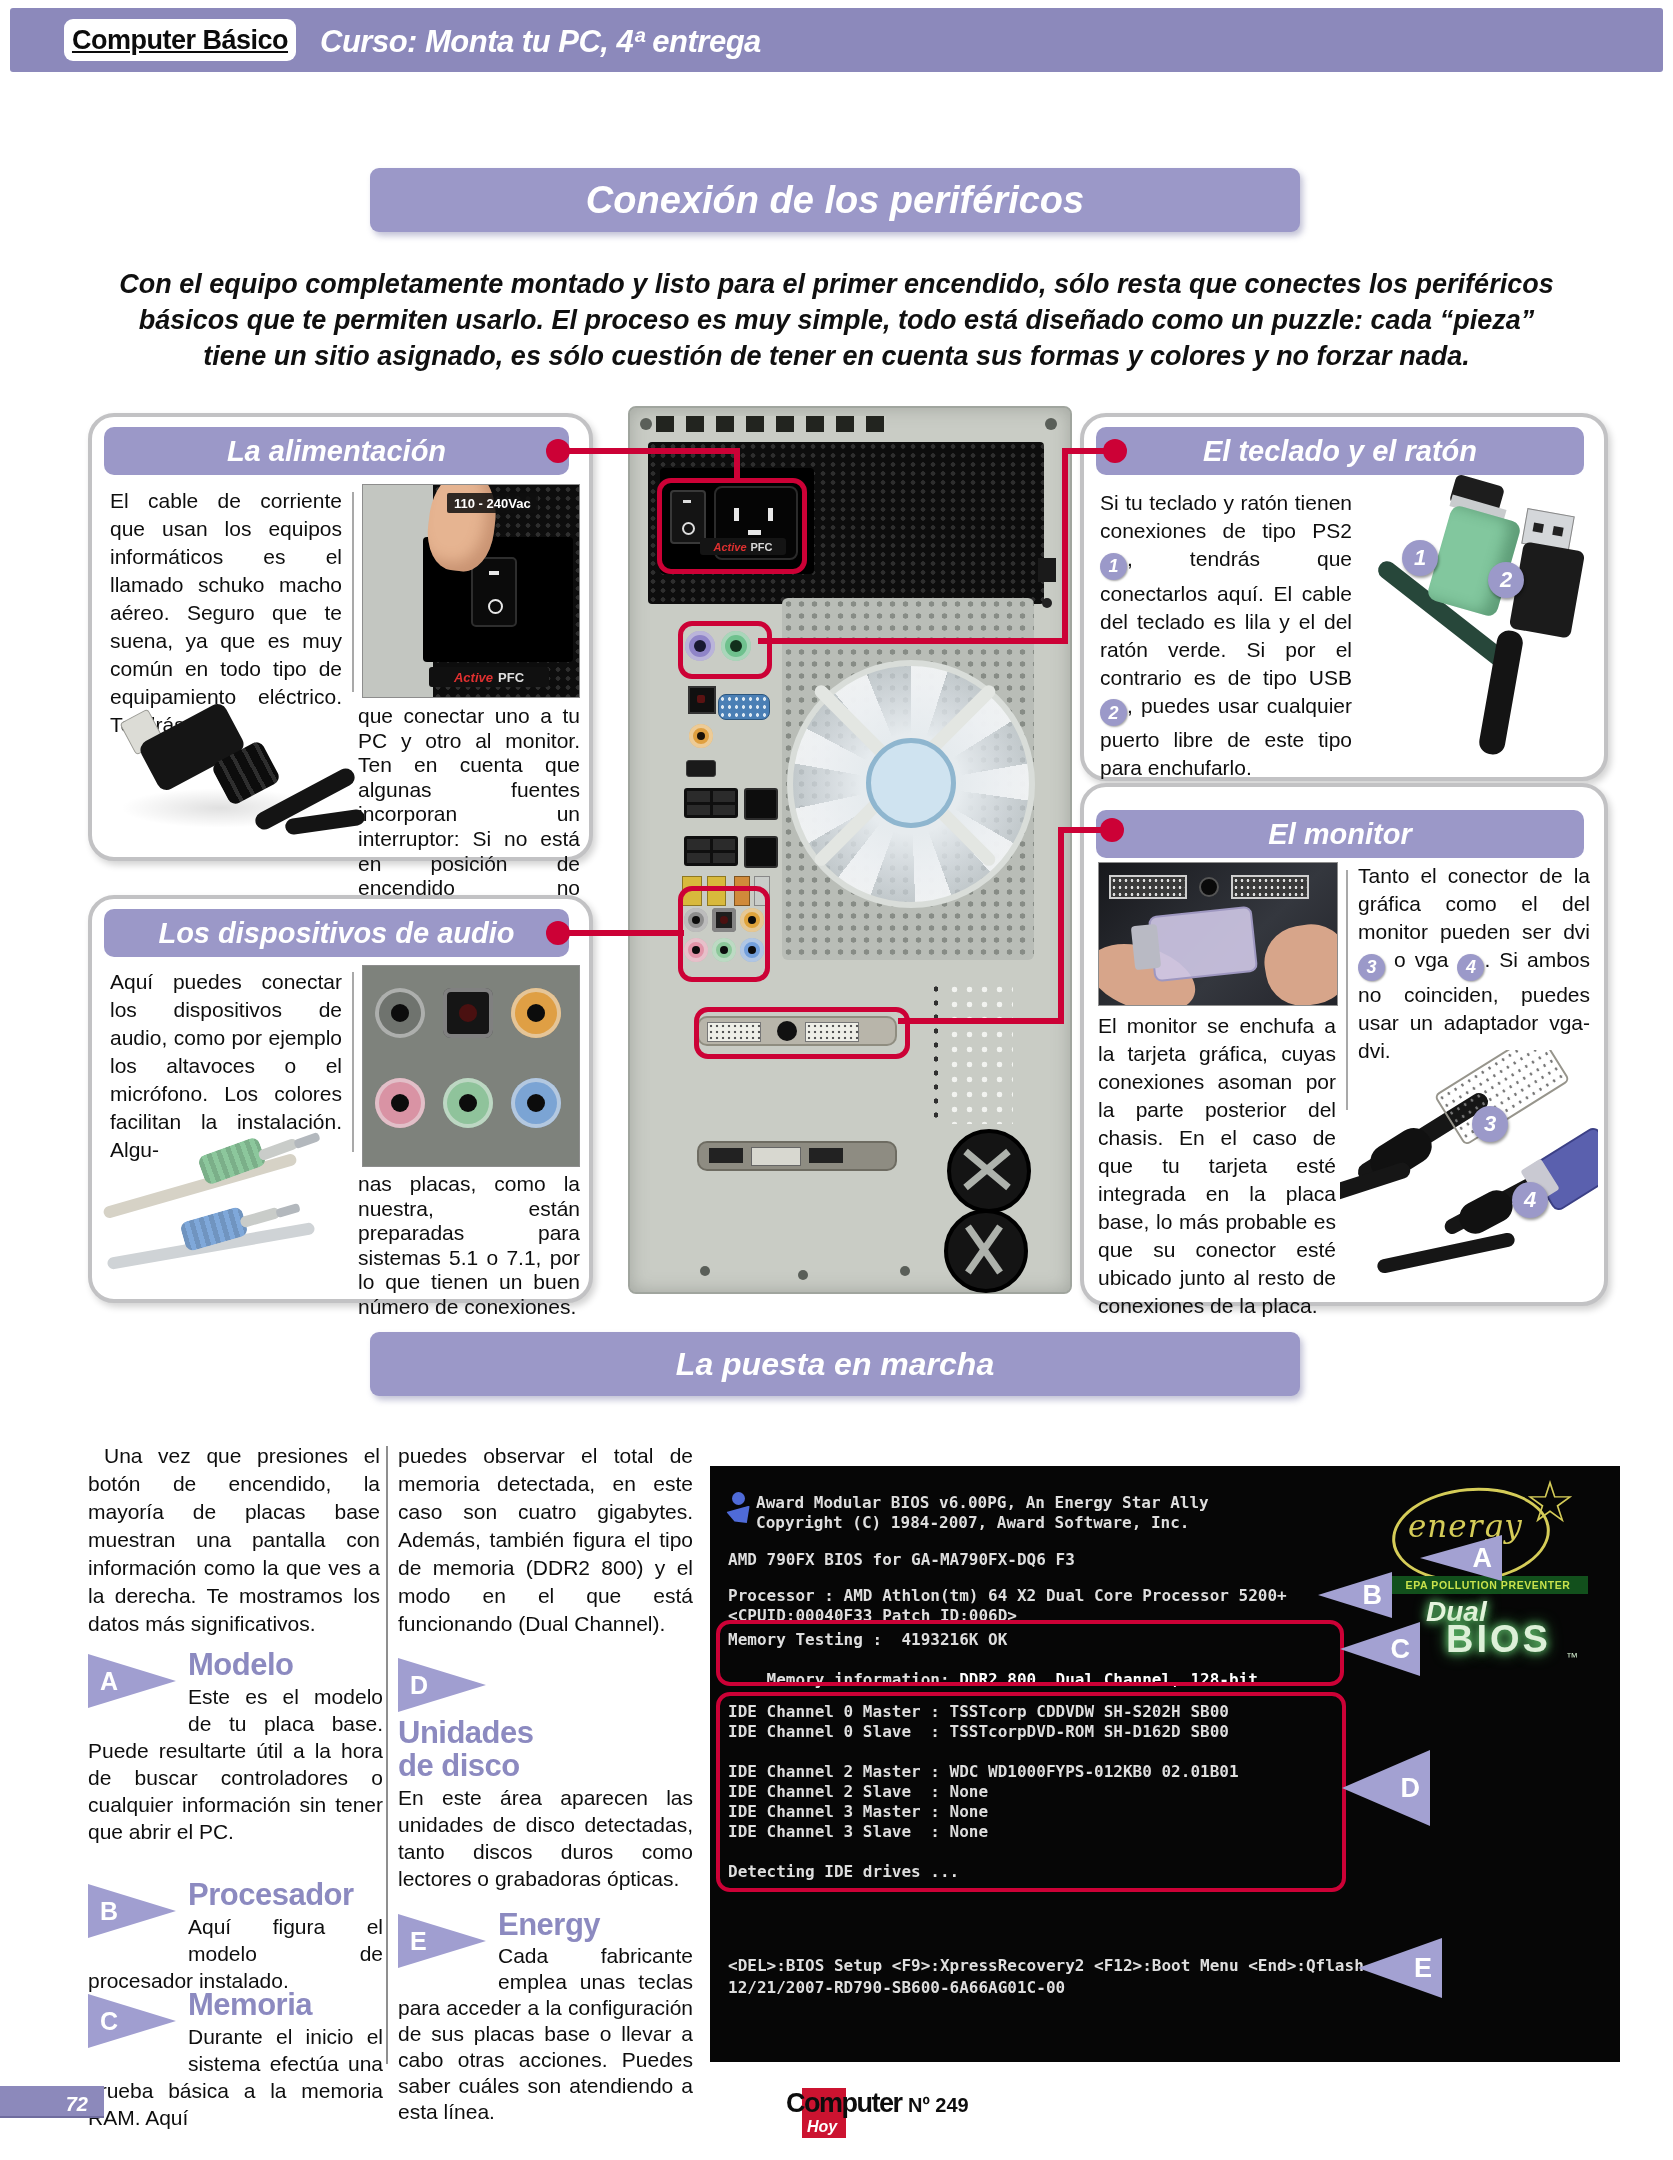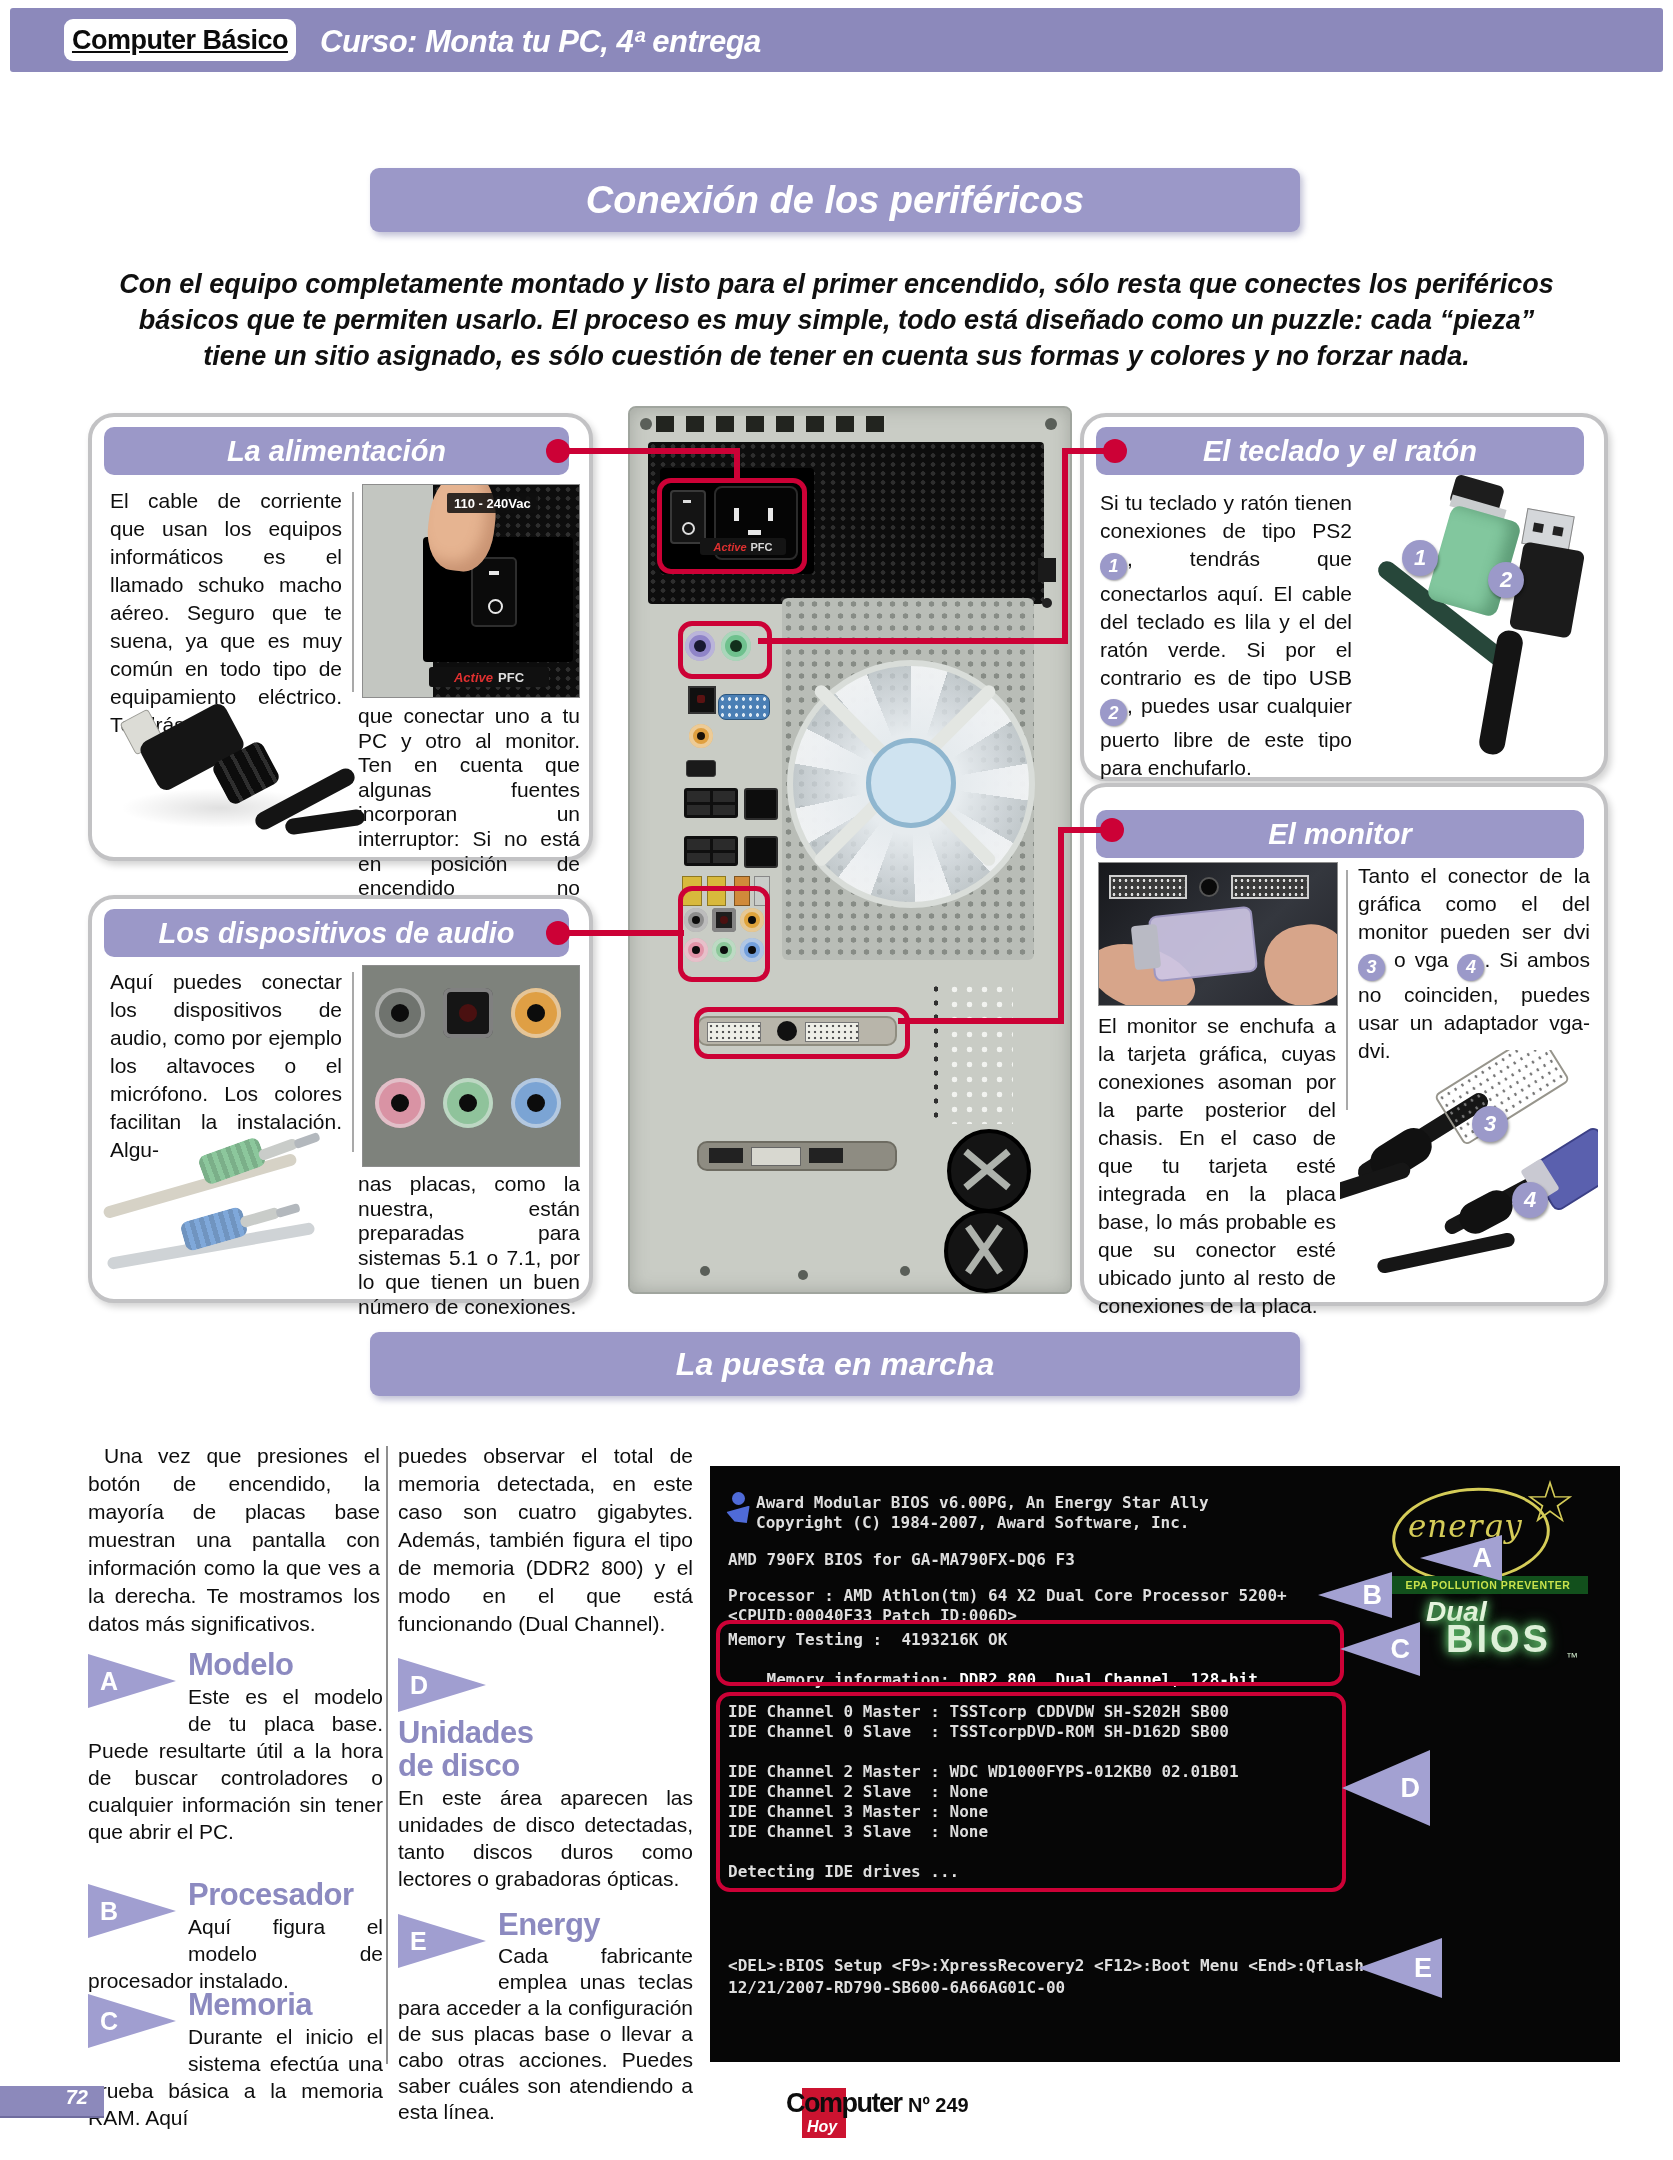--- a/index.html
+++ b/index.html
@@ -453,21 +453,21 @@
   <div class="biosarrow" style="left:1340px;top:1622px;width:80px;height:54px;">
       <span>C</span>
     </div>
   <div class="biosarrow" style="left:1342px;top:1750px;width:88px;height:76px;">
       <span>D</span>
     </div>
   <div class="biosarrow" style="left:1358px;top:1938px;width:84px;height:60px;">
       <span>E</span>
     </div>
 
-  <div class="a purplebar" style="left:0;top:2086px;width:104px;height:30px;display:flex;align-items:flex-start;justify-content:flex-end;border-bottom:2px solid #6f6c9e;">
+  <div class="a purplebar" style="left:0;top:2086px;width:104px;height:30px;display:flex;align-items:flex-end;justify-content:flex-end;border-bottom:2px solid #6f6c9e;">
     <span style="color:#fff;font-weight:bold;font-style:italic;font-size:20px;padding-right:16px;">72</span>
   </div>
   <div class="a" style="left:786px;top:2086px;width:200px;height:56px;">
     <div style="position:absolute;left:16px;top:2px;width:44px;height:50px;background:#cc1330;"></div>
     <span style="position:absolute;left:0;top:2px;font-size:27px;font-weight:bold;color:#0d0d0d;letter-spacing:-1.5px;">Computer</span>
     <span style="position:absolute;left:21px;top:32px;font-size:16px;font-weight:bold;font-style:italic;color:#fff;">Hoy</span>
     <span style="position:absolute;left:122px;top:8px;font-size:20px;font-weight:bold;color:#0d0d0d;">Nº 249</span>
   </div>
 
 </div>

